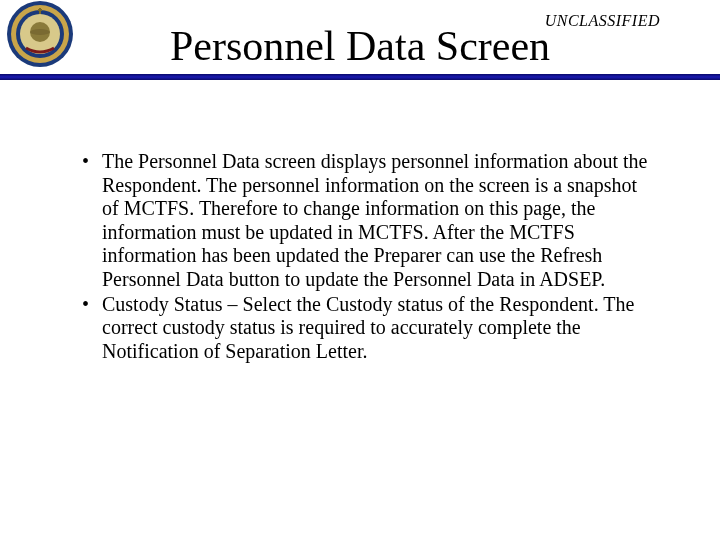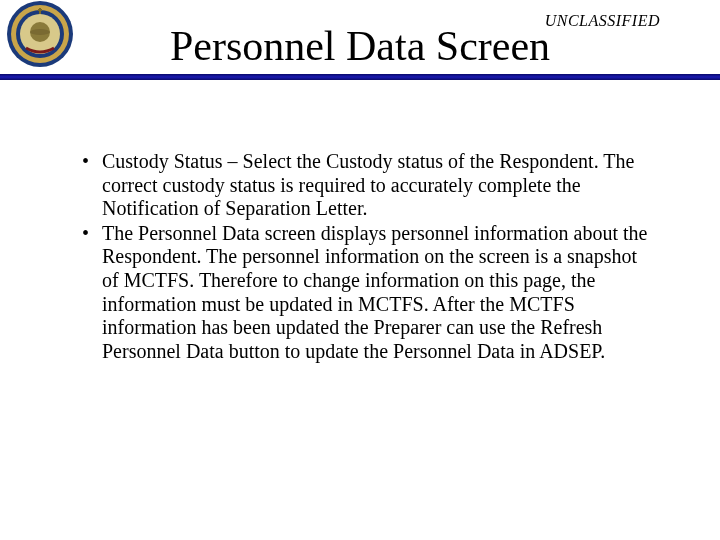--- a/index.html
+++ b/index.html
@@ -92,16 +92,16 @@
       <path d="M20 48 Q34 56 48 48" stroke="#7a1a1a" stroke-width="3" fill="none"></path>
     </svg>
   </div>
   <div class="classification">UNCLASSIFIED</div>
   <div class="title">Personnel Data Screen</div>
   <div class="divider"></div>
 </div>
 
 <div class="content">
   <ul>
+    <li>The Personnel Data screen displays personnel information about the Respondent.  The personnel information on the screen is a snapshot of MCTFS.  Therefore to change information on this page, the information must be updated in MCTFS.  After the MCTFS information has been updated the Preparer can use the Refresh Personnel Data button to update the Personnel Data in ADSEP.</li>
     <li>Custody Status – Select the Custody status of the Respondent.  The correct custody status is required to accurately complete the Notification of Separation Letter.</li>
-    <li>The Personnel Data screen displays personnel information about the Respondent.  The personnel information on the screen is a snapshot of MCTFS.  Therefore to change information on this page, the information must be updated in MCTFS.  After the MCTFS information has been updated the Preparer can use the Refresh Personnel Data button to update the Personnel Data in ADSEP.</li>
   </ul>
 </div>
 
 </body></html>

